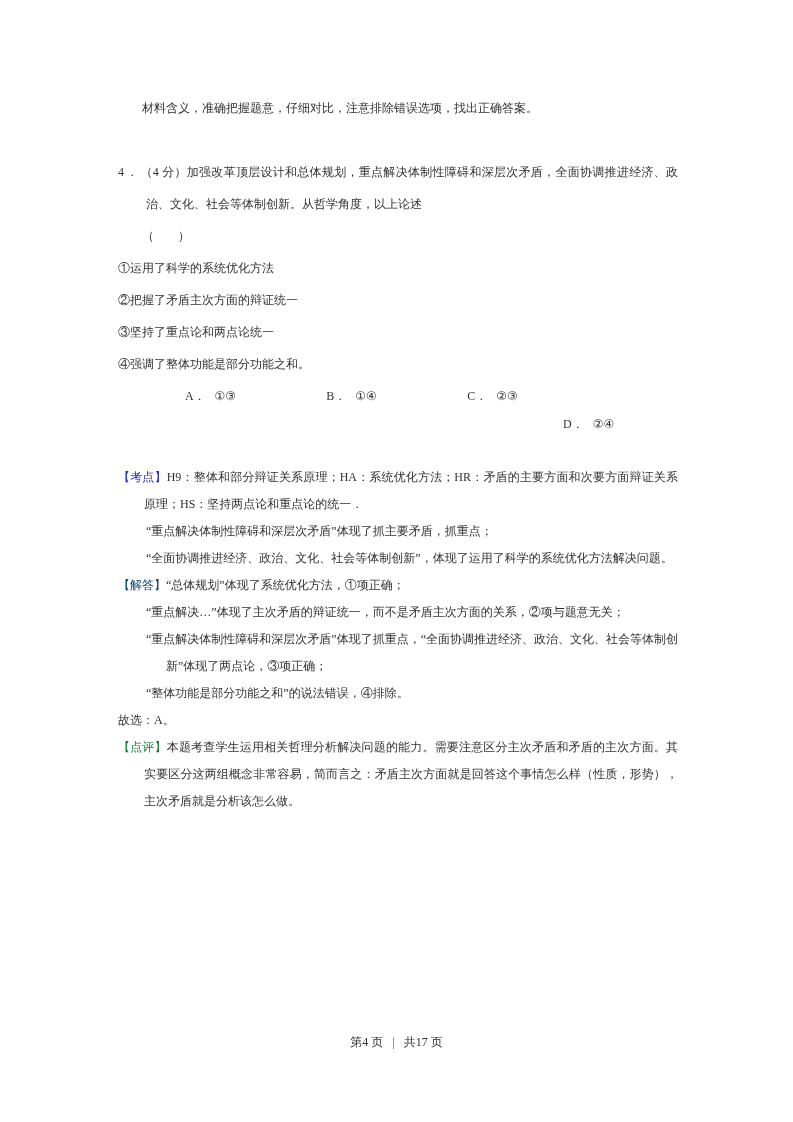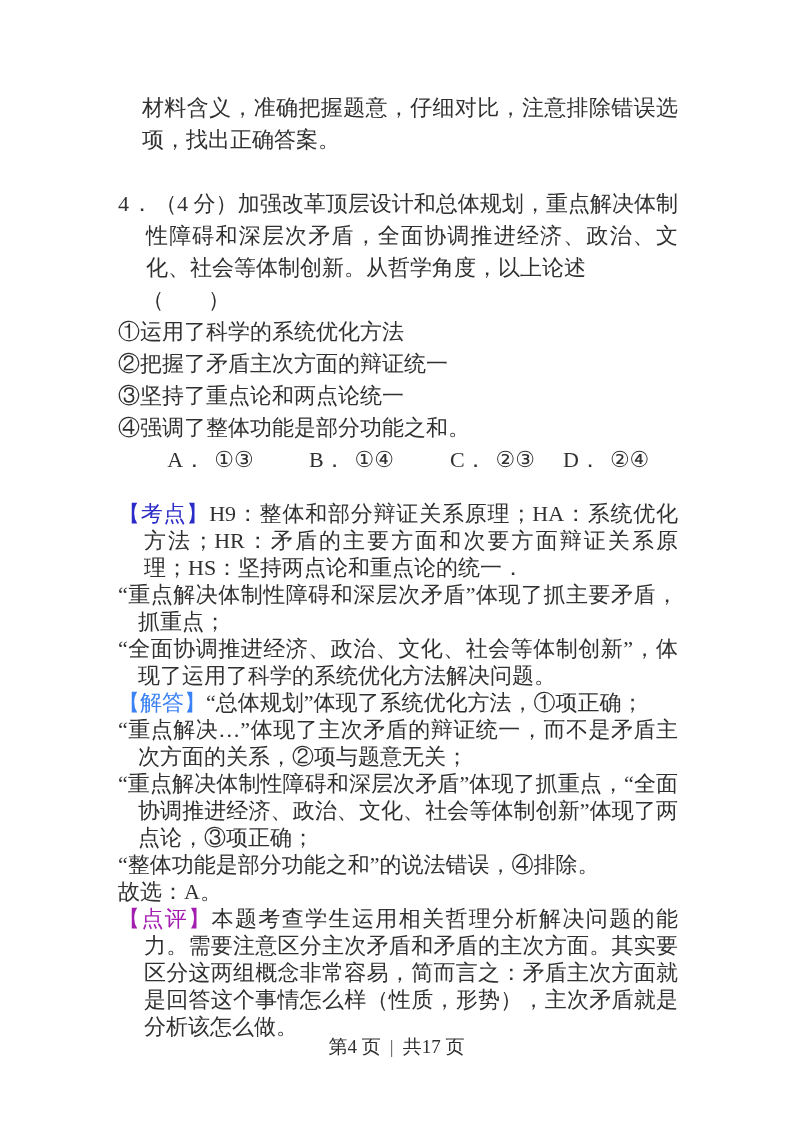--- a/index.html
+++ b/index.html
@@ -12,43 +12,43 @@
   .page {
     position:relative;
     width:793px; height:1122px;
     background:#ffffff;
     overflow:hidden;
   }
   .content {
     position:absolute;
     left:118px; top:0;
     width:560px;
-    font-size:22px;
+    font-size:12px;
     line-height:32px;
     text-align:justify;
   }
   .intro { margin-top:92px; padding-left:24px; }
   .question-block { margin-top:32px; }
   .hang-num { padding-left:28px; text-indent:-28px; }
   .indent24 { padding-left:24px; }
   .qnum { letter-spacing:2px; }
   .choices { display:flex; padding-left:22px; text-align:center; }
   .choice { width:141px; white-space:nowrap; }
-  .choice:last-child { width:auto; }
+  .choice:last-child { width:auto;margin-top:28px; }
   .choice-label { margin-right:9px; }
   .explanation { margin-top:24px; line-height:27px; }
   .hang26 { padding-left:26px; text-indent:-26px; }
-  .quote { padding-left:20px; text-indent:-20px; }
+  .quote { padding-left:20px; text-indent:-20px;margin-left:28px; }
   .label-blue { }
   .footer {
     position:absolute;
     left:0; top:1034px;
     width:793px;
     text-align:center;
-    font-size:19px;
+    font-size:12px;
     color:#2e2e2e;
   }
   .footer .sep { margin:0 9px; color:#555; }
 </style>
 </head>
 <body>
 
 <div class="page">
   <div class="content">
 
@@ -71,28 +71,28 @@
       </div>
     </div>
 
     <div class="explanation">
       <p class="hang26"><span class="label-blue" style="color: rgb(42, 42, 200);">【考点】</span><span>H9：整体和部分辩证关系原理；HA：系统优化方法；HR：矛盾的主要方面和次要方面辩证关系原理；HS：坚持两点论和重点论的统一．</span></p>
 
 
       <p class="quote">“重点解决体制性障碍和深层次矛盾”体现了抓主要矛盾，抓重点；</p>
       <p class="quote">“全面协调推进经济、政治、文化、社会等体制创新”，体现了运用了科学的系统优化方法解决问题。</p>
 
-      <p class="hang26"><span class="label-blue" style="color: #3b82f6;">【解答】</span><span>“总体规划”体现了系统优化方法，①项正确；</span></p>
+      <p class="hang26"><span class="label-blue" style="color: #0c4a6e;">【解答】</span><span>“总体规划”体现了系统优化方法，①项正确；</span></p>
 
       <p class="quote">“重点解决…”体现了主次矛盾的辩证统一，而不是矛盾主次方面的关系，②项与题意无关；</p>
       <p class="quote">“重点解决体制性障碍和深层次矛盾”体现了抓重点，“全面协调推进经济、政治、文化、社会等体制创新”体现了两点论，③项正确；</p>
       <p class="quote">“整体功能是部分功能之和”的说法错误，④排除。</p>
 
       <p>故选：A。</p>
 
-      <p class="hang26"><span class="label-blue" style="color: #a21caf;">【点评】</span><span>本题考查学生运用相关哲理分析解决问题的能力。需要注意区分主次矛盾和矛盾的主次方面。其实要区分这两组概念非常容易，简而言之：矛盾主次方面就是回答这个事情怎么样（性质，形势），主次矛盾就是分析该怎么做。</span></p>
+      <p class="hang26"><span class="label-blue" style="color: #15803d;">【点评】</span><span>本题考查学生运用相关哲理分析解决问题的能力。需要注意区分主次矛盾和矛盾的主次方面。其实要区分这两组概念非常容易，简而言之：矛盾主次方面就是回答这个事情怎么样（性质，形势），主次矛盾就是分析该怎么做。</span></p>
     </div>
   </div>
 
   <div class="footer">
     <span>第4 页</span><span class="sep">|</span><span>共17 页</span>
   </div>
 </div>
 
 </body></html>

